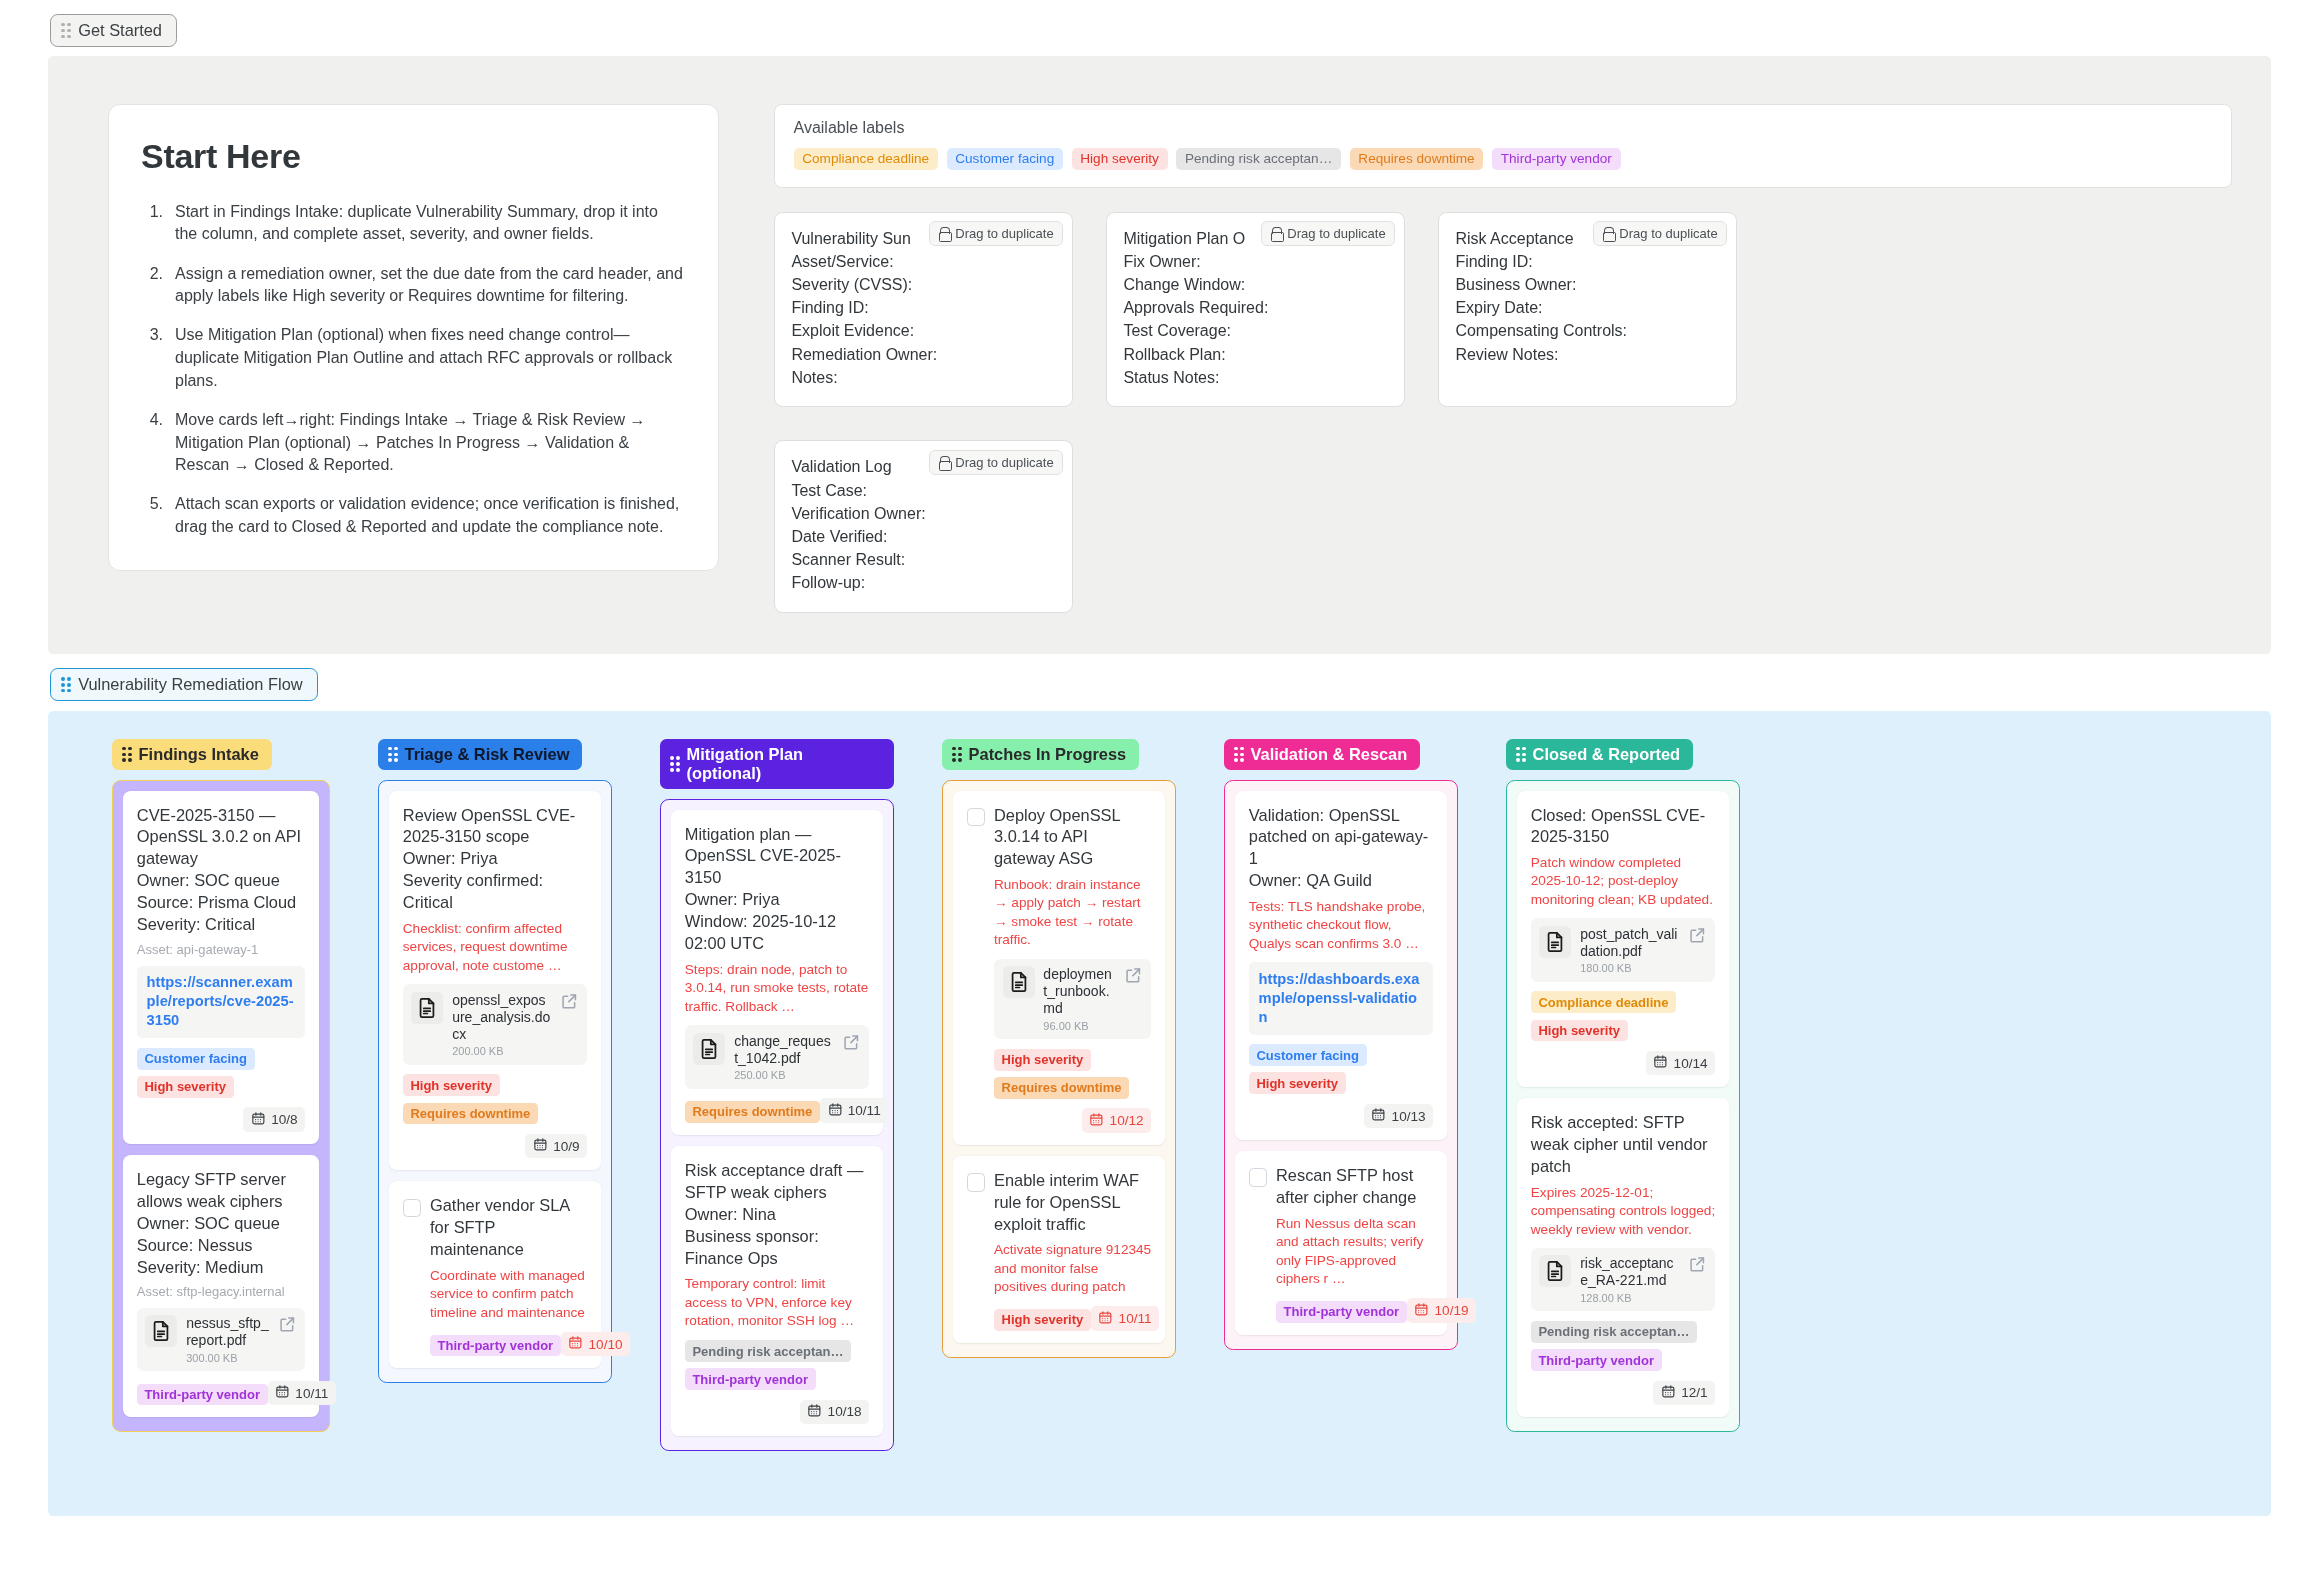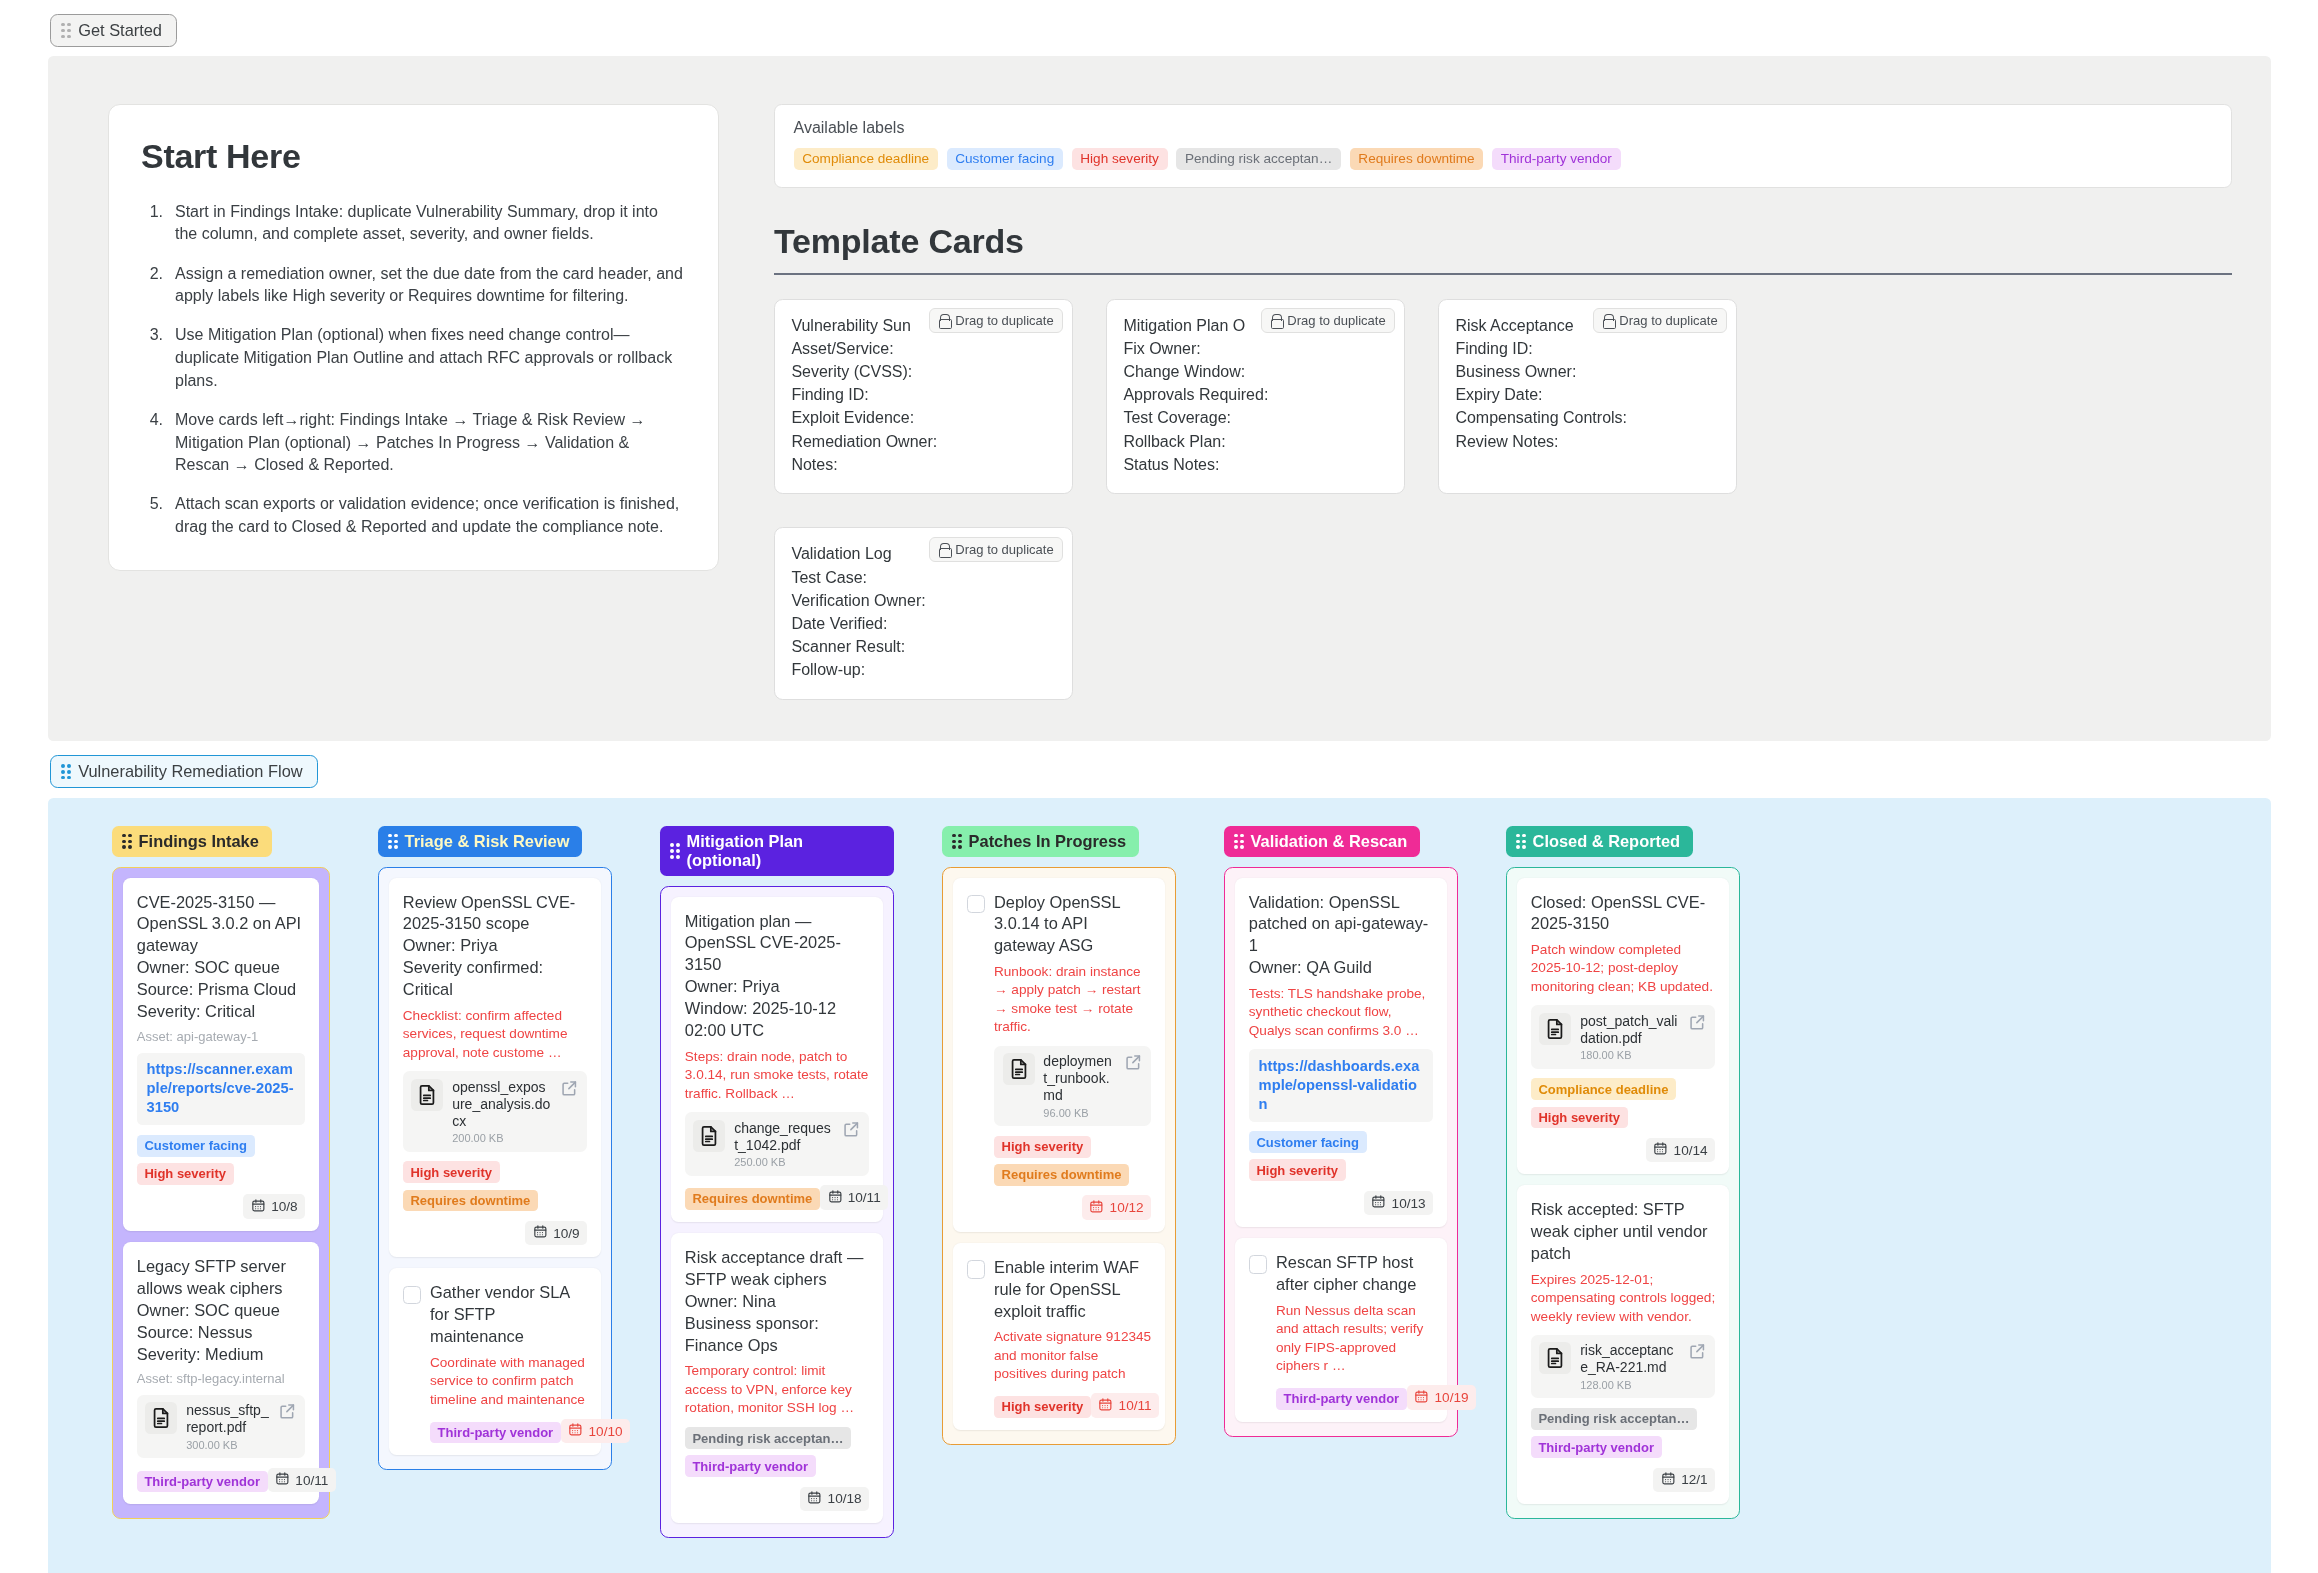--- a/index.html
+++ b/index.html
@@ -187,21 +187,20 @@
       <div class="label-row">
           <span class="pill" style="background: rgb(253, 236, 200); color: rgb(224, 139, 8);">Compliance deadline</span>
           <span class="pill" style="background: rgb(219, 234, 254); color: rgb(47, 126, 240);">Customer facing</span>
           <span class="pill" style="background: rgb(253, 226, 226); color: rgb(224, 51, 42);">High severity</span>
           <span class="pill" style="background: rgb(230, 230, 230); color: rgb(107, 112, 120);">Pending risk acceptan…</span>
           <span class="pill" style="background: rgb(251, 217, 181); color: rgb(224, 123, 29);">Requires downtime</span>
           <span class="pill" style="background: rgb(244, 220, 251); color: rgb(160, 51, 216);">Third-party vendor</span>
         </div>
     </div>
 
-    <div class="tpl-title">Template Cards</div>
     <div class="tpl-grid">
         <div class="tpl-card">
           <div class="dup-btn">
       <span class="lock-ico"></span>
       <span>Drag to duplicate</span>
     </div>
     <div class="tpl-name">Vulnerability Sun</div>
           <div class="tpl-field">Asset/Service:</div>
           <div class="tpl-field">Severity (CVSS):</div>
           <div class="tpl-field">Finding ID:</div>
@@ -336,21 +335,21 @@
                     <rect x="3" y="5" width="18" height="16" rx="2.5"></rect>
                     <path d="M3 10h18M8 3v4M16 3v4"></path>
                     <path d="M7.5 14h.01M11.5 14h.01M15.5 14h.01M7.5 17.5h.01M11.5 17.5h.01M15.5 17.5h.01"></path>
                   </svg></span>
         <span>10/11</span>
       </span>
                </div>
           </div>
         </div>
       </div></div>
-    <div class="col"><div class="col-head" style="background:#2a7fe8;color:#fef9c3">
+    <div class="col"><div class="col-head" style="background:#2a7fe8;color:#0f172a">
        <span class="grip white">
           <i></i>
           <i></i>
           <i></i>
           <i></i>
           <i></i>
           <i></i>
         </span>
        <span>Triage &amp; Risk Review</span>
      </div>

